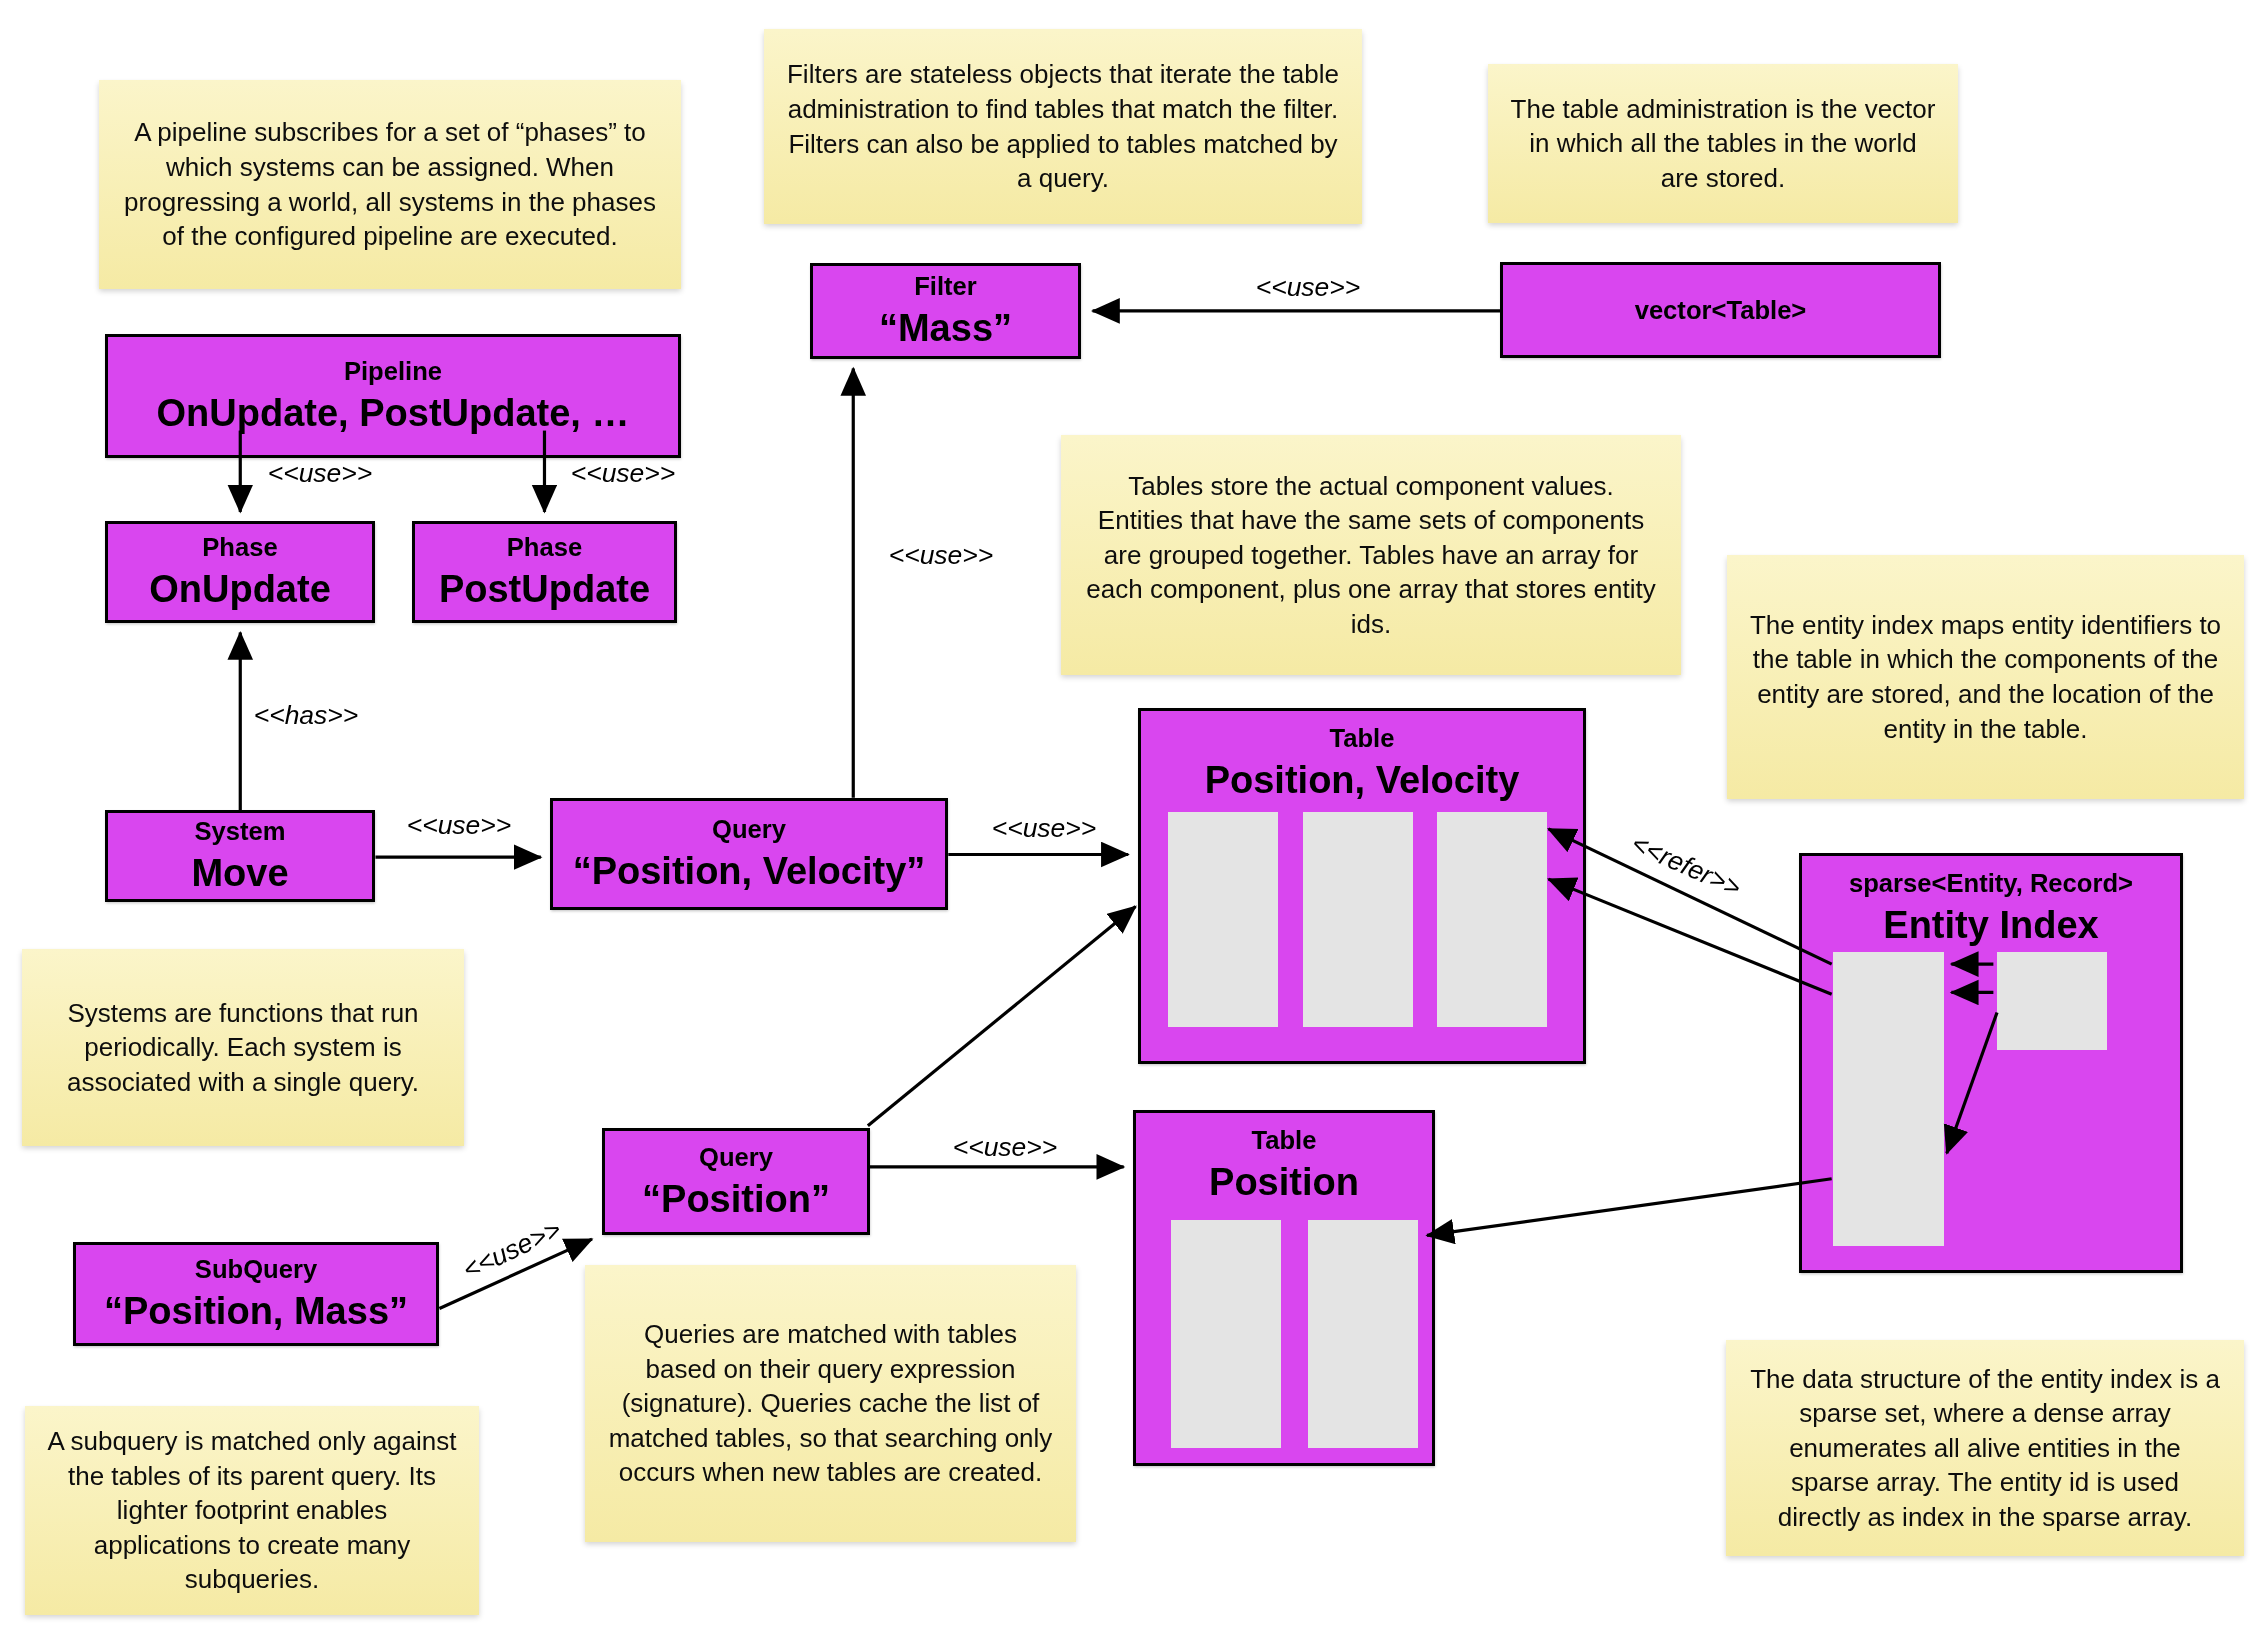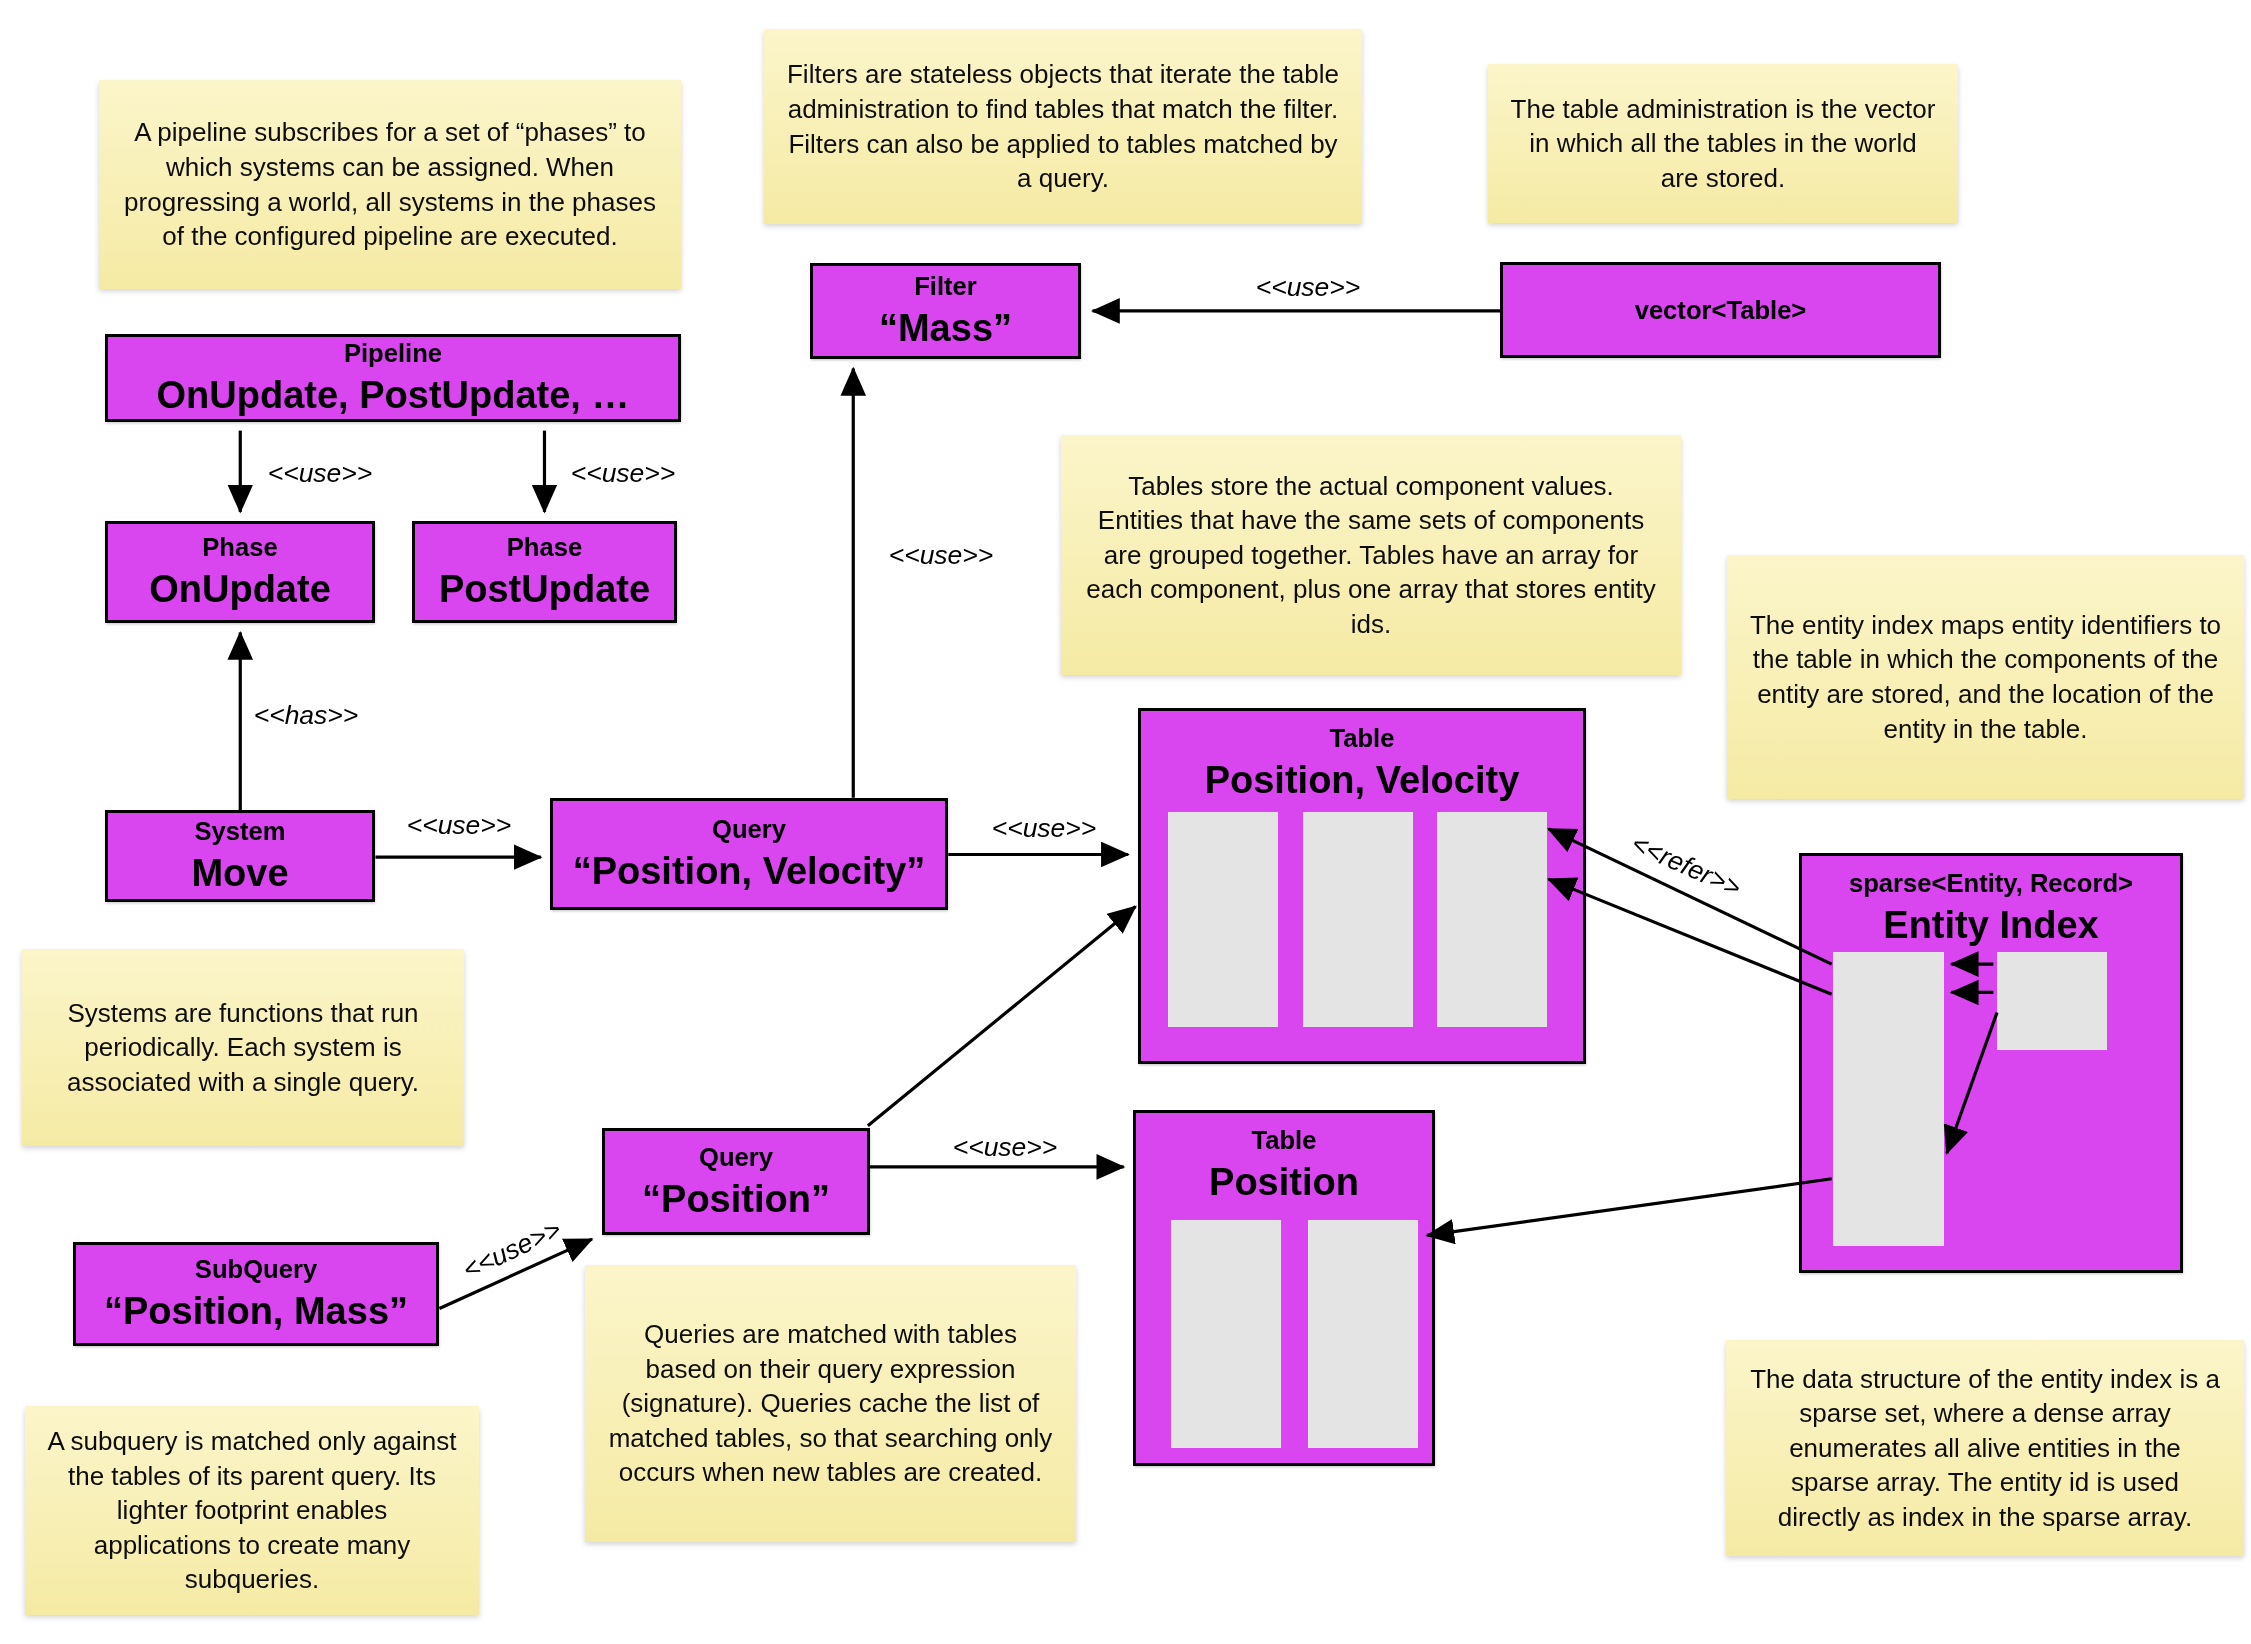--- a/index.html
+++ b/index.html
@@ -55,21 +55,21 @@
 <div class="note" style="left:585px;top:1265px;width:491px;height:277px">
     <span>Queries are matched with tables based on their query expression (signature). Queries cache the list of matched tables, so that searching only occurs when new tables are created.</span>
   </div>
 <div class="note" style="left:25px;top:1406px;width:454px;height:209px">
     <span>A subquery is matched only against the tables of its parent query. Its lighter footprint enables applications to create many subqueries.</span>
   </div>
 <div class="note" style="left:1726px;top:1340px;width:518px;height:216px">
     <span>The data structure of the entity index is a sparse set, where a dense array enumerates all alive entities in the sparse array. The entity id is used directly as index in the sparse array.</span>
   </div>
 
-<div class="box" style="left:105px;top:334px;width:576px;height:88px">
+<div class="box" style="left:105px;top:334px;width:576px;height:124px">
   <div class="t">Pipeline</div>
   <div class="b">OnUpdate, PostUpdate, …</div>
 </div>
 <div class="box" style="left:105px;top:521px;width:270px;height:102px">
   <div class="t">Phase</div>
   <div class="b">OnUpdate</div>
 </div>
 <div class="box" style="left:412px;top:521px;width:265px;height:102px">
   <div class="t">Phase</div>
   <div class="b">PostUpdate</div>

